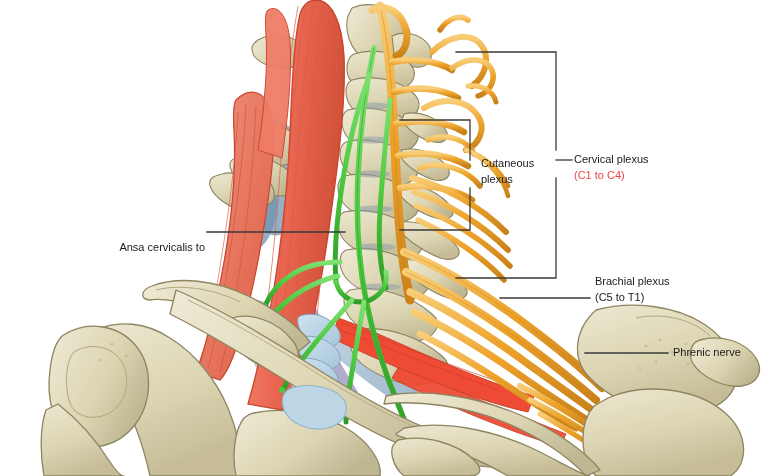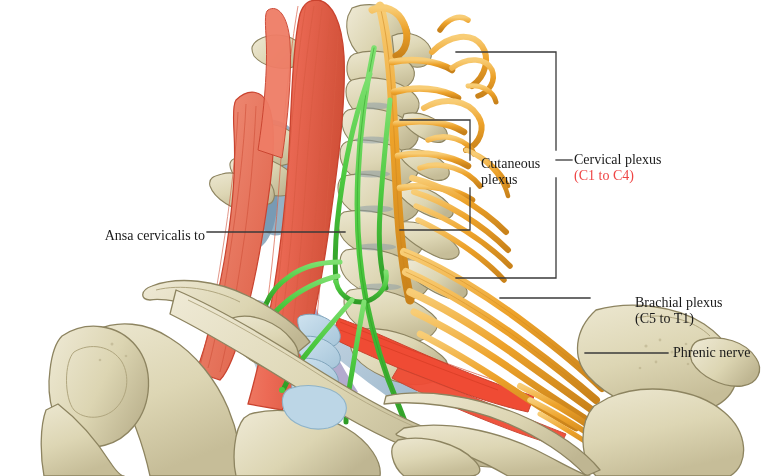--- a/index.html
+++ b/index.html
@@ -1,21 +1,21 @@
 <!DOCTYPE html>
 <html><head>
 <meta charset="utf-8">
 <style>
   html,body{margin:0;padding:0;background:#ffffff;}
   body{width:768px;height:476px;overflow:hidden;
        font-family:"Liberation Sans", sans-serif;}
   #stage{position:relative;width:768px;height:476px;background:#fff;}
   #art{position:absolute;left:0;top:0;width:768px;height:476px;}
-  .lbl{position:absolute;font-family:Liberation Serif, serif;
-       font-size:14px;line-height:15.5px;color:#1a1a1a;white-space:nowrap;}
+  .lbl{position:absolute;font-family:Liberation Sans, sans-serif;
+       font-size:11px;line-height:15.5px;color:#1a1a1a;white-space:nowrap;}
   .lbl.r{text-align:right;}
   .sub{color:#ef4444;}
 </style>
 </head>
 <body>
 
 <div id="stage">
 
   <svg id="art" viewBox="0 0 768 476" xmlns="http://www.w3.org/2000/svg">
     <defs>
@@ -351,35 +351,35 @@
         <path d="M556,160 L572,160"></path>
 
         <path d="M500,298 L590,298"></path>
 
         <path d="M585,353 L668,353"></path>
       </g>
 
     </g>
   </svg>
 
-  <div class="lbl r" style="left:0px;top:228px;width:205px;">
+  <div class="lbl r" style="left:0px;top:240px;width:205px;">
     <div>Ansa cervicalis to</div>
   </div>
 
   <div class="lbl" style="left:481px;top:156px;">
     <div>Cutaneous</div>
     <div>plexus</div>
   </div>
 
   <div class="lbl" style="left:574px;top:152px;">
     <div class="red">Cervical plexus</div>
     <div class="sub">(C1 to C4)</div>
   </div>
 
-  <div class="lbl" style="left:595px;top:295px;margin-left:40px;">
+  <div class="lbl" style="left:595px;top:274px;">
     <div>Brachial plexus</div>
     <div>(C5 to T1)</div>
   </div>
 
   <div class="lbl" style="left:673px;top:345px;">
     <div>Phrenic nerve</div>
   </div>
 
 </div>
 

